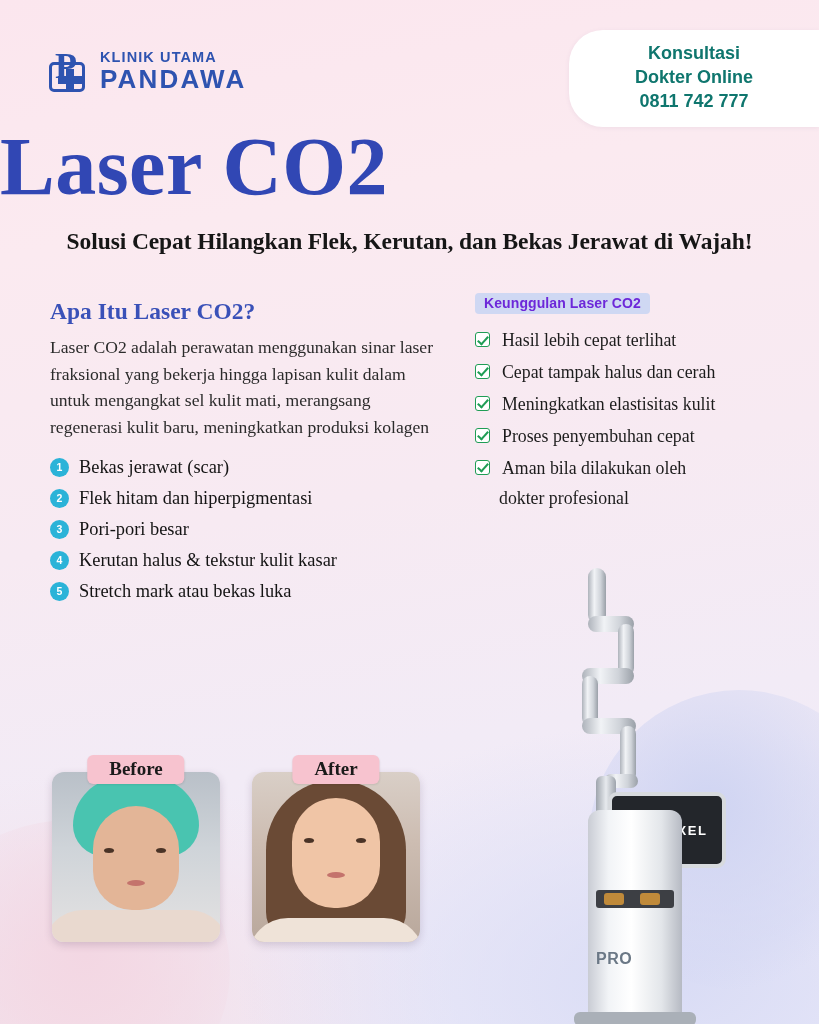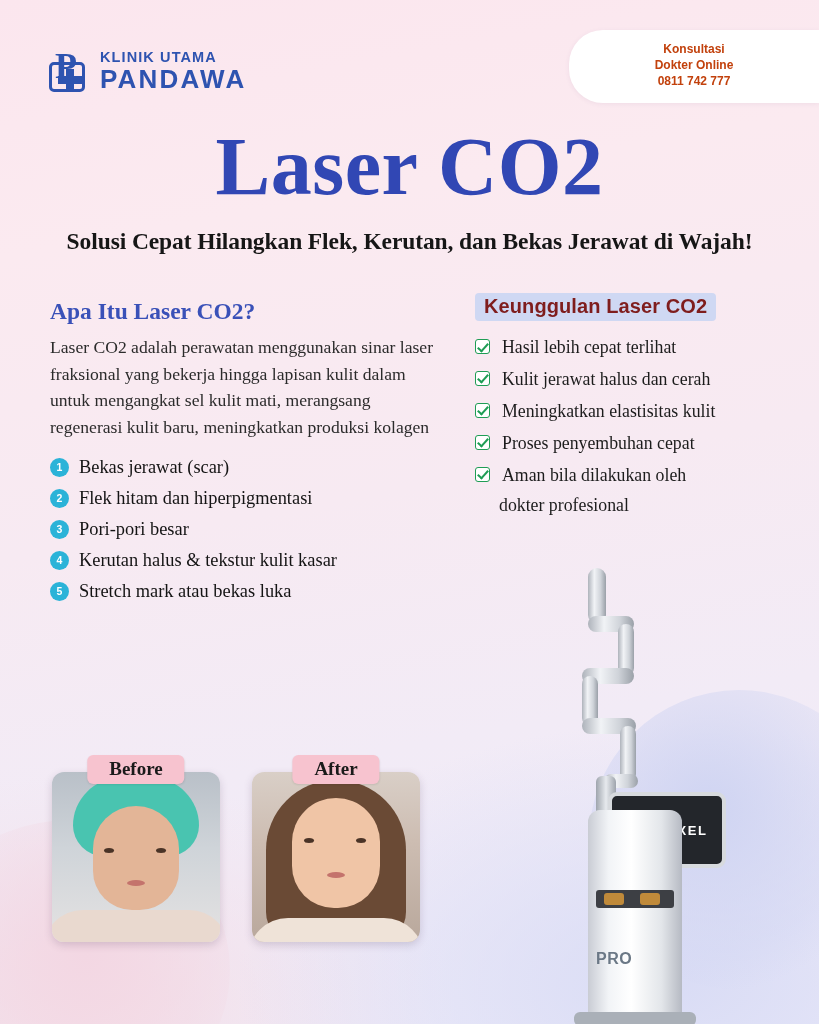--- a/index.html
+++ b/index.html
@@ -61,26 +61,26 @@
   }
 
   .konsul {
     position:absolute; right:0; top:30px;
     width:250px; padding:12px 26px 14px 26px;
     background:#ffffff;
     border-radius:34px 0 0 34px;
     text-align:center;
     box-shadow:0 1px 5px rgba(80,60,110,0.07);
   }
-  .konsul div { color:#c2410c; font-weight:700; font-size:12px; line-height:1.32; }
+  .konsul div { color:#0f766e; font-weight:700; font-size:18px; line-height:1.32; }
 
   
   .title {
     position:absolute; left:0; right:0; top:126px;
-    text-align:center;
+    text-align:left;
     font-family:"Liberation Serif", serif;
     font-weight:700; font-size:82px; line-height:1;
     color:#3147b4; letter-spacing:0.5px;
   }
   .subtitle {
     position:absolute; left:0; right:0; top:228px;
     text-align:center;
     font-family:"Liberation Serif", serif;
     font-weight:700; font-size:23.5px; color:#161616;
     letter-spacing:-0.1px;
@@ -89,21 +89,21 @@
   
   .col-left { position:absolute; left:50px; top:298px; width:390px; }
   .col-right { position:absolute; left:475px; top:293px; width:320px; }
 
   .h-plain {
     font-family:"Liberation Serif", serif;
     font-weight:700; font-size:23.5px; color:#3a51b8;
   }
   .h-hl {
     display:inline-block;
-    font-weight:700; font-size:20px; color:#7f1d1d;
+    font-weight:700; font-size:14px; color:#6d28d9;
     background:#cfd8f3; padding:2px 9px 3px 9px; border-radius:4px;
     letter-spacing:0.1px;
   }
   .body-serif {
     font-family:"Liberation Serif", serif;
     font-size:17.6px; line-height:1.52; color:#2b2b2b;
     margin-top:9px;
   }
 
   .check-list { margin-top:14px; }
@@ -305,21 +305,21 @@
     <div>
       <span class="h-hl">Keunggulan Laser CO2</span>
     </div>
     <ul class="check-list">
       <li>
         <span class="cbox"></span>
         <span>Hasil lebih cepat terlihat</span>
       </li>
       <li>
         <span class="cbox"></span>
-        <span>Kulit jerawat halus dan cerah</span>
+        <span>Cepat tampak halus dan cerah</span>
       </li>
       <li>
         <span class="cbox"></span>
         <span>Meningkatkan elastisitas kulit</span>
       </li>
       <li>
         <span class="cbox"></span>
         <span>Proses penyembuhan cepat</span>
       </li>
       <li>

